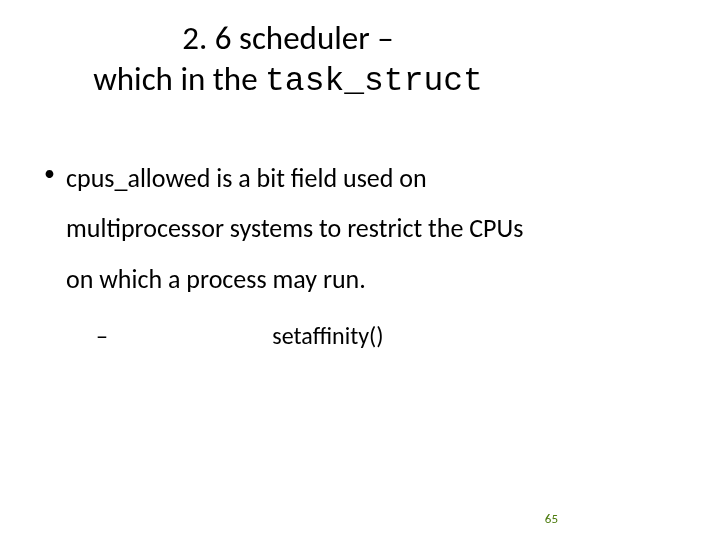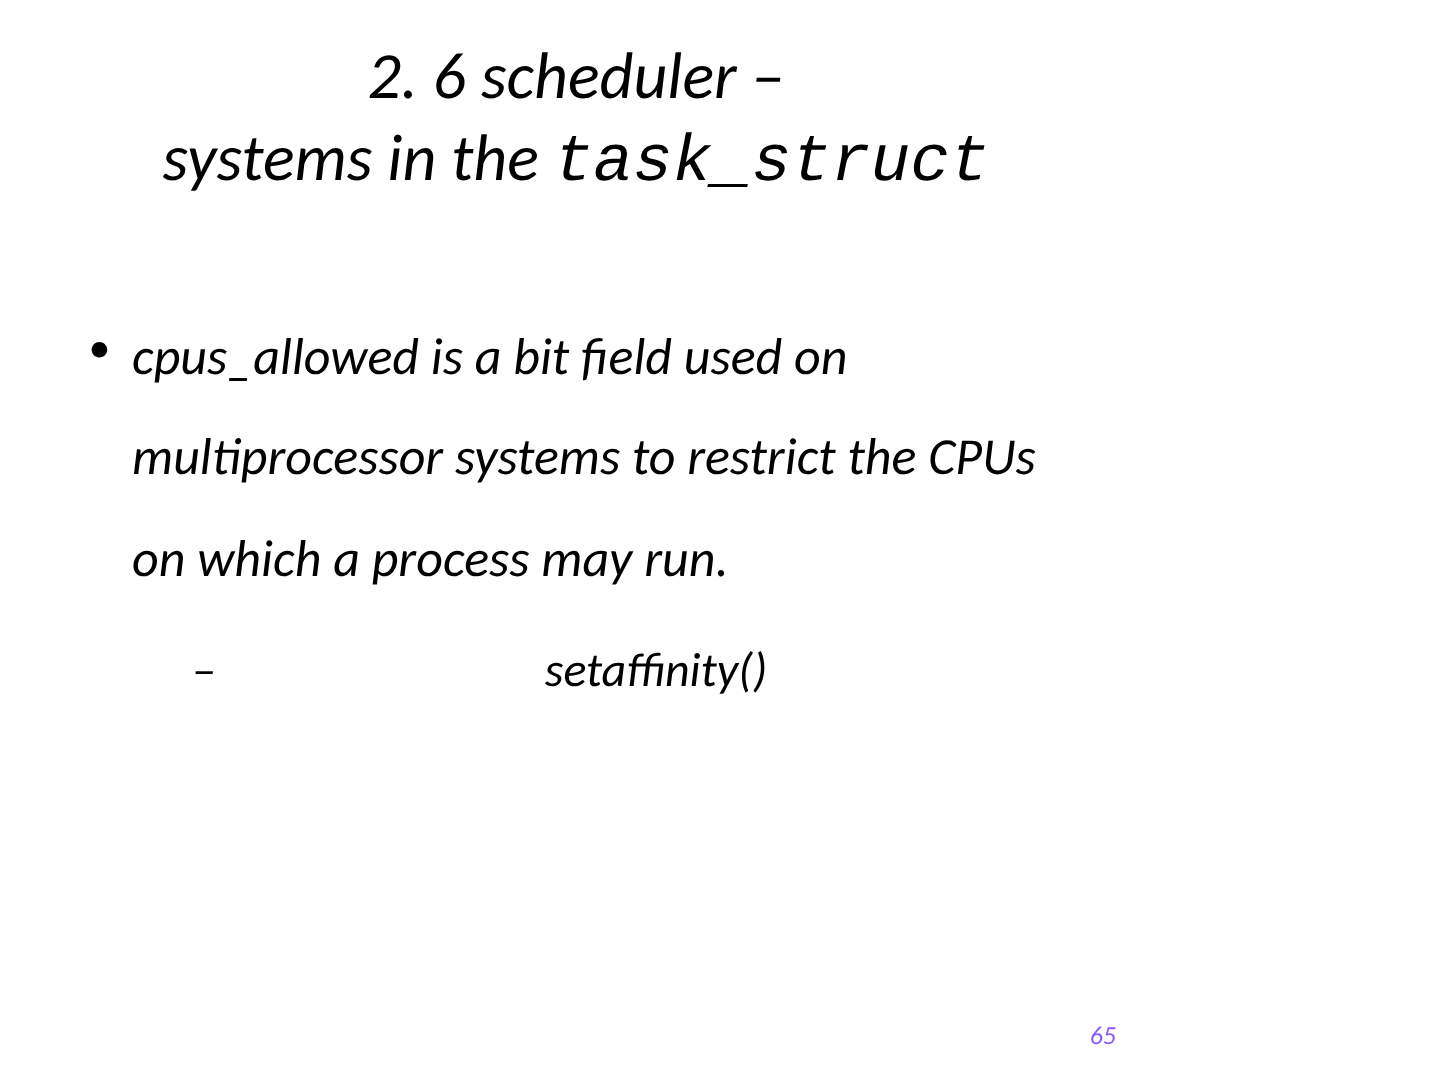--- a/index.html
+++ b/index.html
@@ -10,21 +10,20 @@
     background: #ffffff;
     font-family: Calibri, "Segoe UI", Arial, sans-serif;
     color: #000000;
     overflow: hidden;
   }
   .slide {
     position: relative;
     width: 576px;
     height: 540px;
     box-sizing: border-box;
-    font-style: italic;
   }
   .title {
     text-align: center;
     font-size: 33px;
     line-height: 1.25;
     padding-top: 18px;
     font-weight: 400;
   }
   .title .mono {
     font-family: Consolas, "Courier New", monospace;
@@ -69,32 +68,32 @@
     content: "–";
     position: absolute;
     left: 0;
     top: 0;
   }
   .page-number {
     position: absolute;
     right: 18px;
     bottom: 14px;
     font-size: 13px;
-    color: #8b5cf6;
+    color: #4d7c0f;
     font-family: Calibri, Arial, sans-serif;
   }
 </style>
 </head>
 <body>
 
 <div class="slide">
 
   <div class="title">
     <span>2. 6 scheduler –</span><br>
-    <span>systems in the </span><span class="mono">task_struct</span>
+    <span>which in the </span><span class="mono">task_struct</span>
   </div>
 
   <div class="body">
     <ul class="level1">
       <li>
         <span>cpus_allowed is a bit field used on multiprocessor systems to restrict the CPUs on which a process may run.</span>
         <ul class="level2">
           <li><span>setaffinity()</span></li>
         </ul>
       </li>

